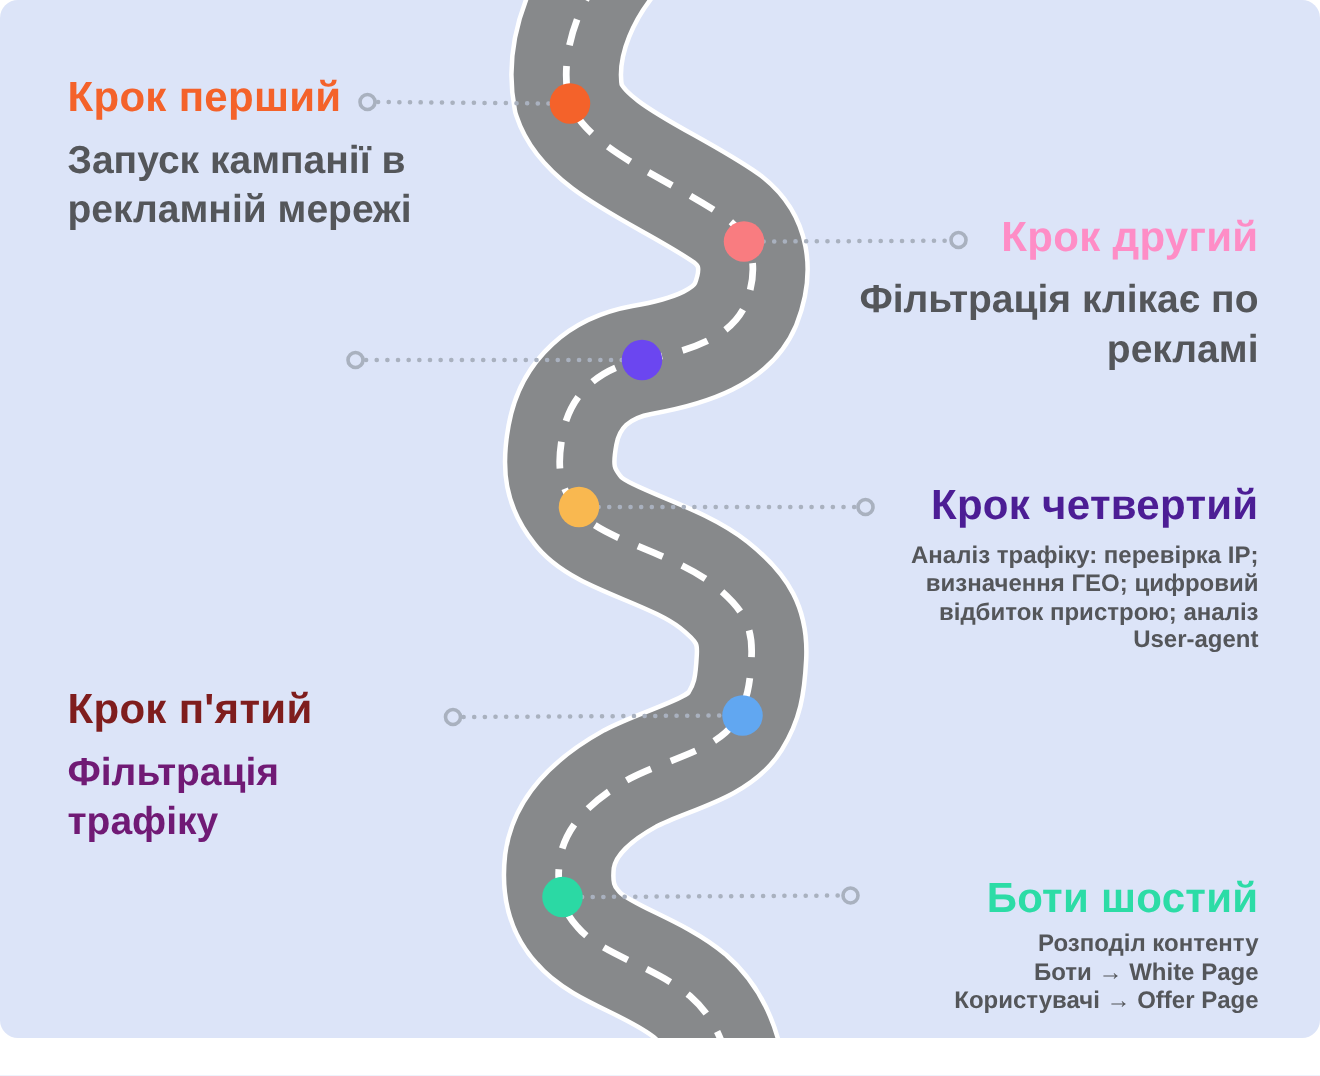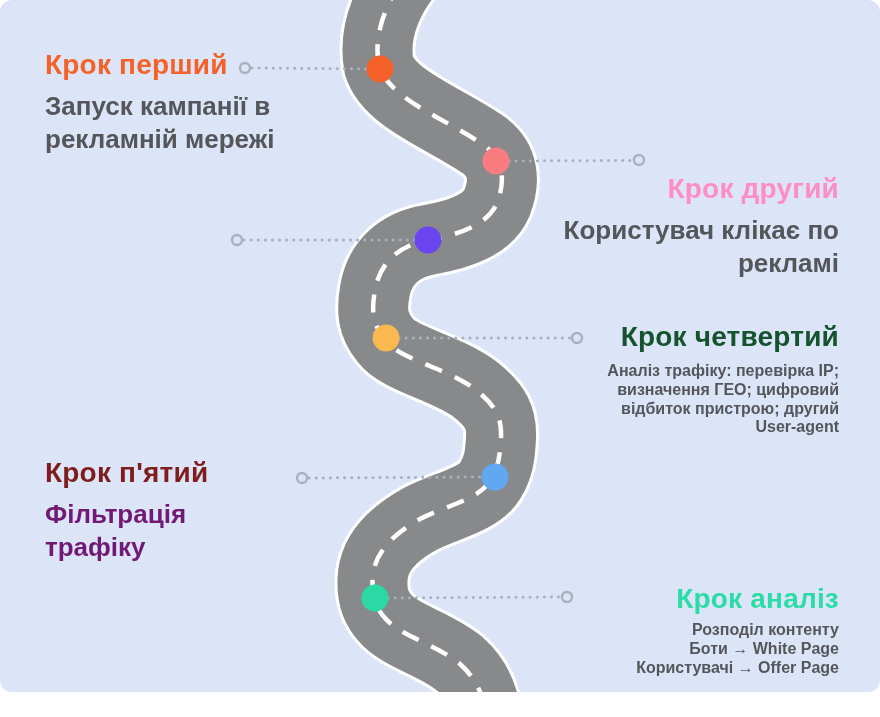--- a/index.html
+++ b/index.html
@@ -41,21 +41,21 @@
     line-height:1.27;
   }
   .body-line-sm {
     font-size:16px;
     line-height:1.18;
   }
   .align-left  { text-align:left; }
   .align-right { text-align:right; }
 
   .step-1 { left:45px;  top:50px;  }
-  .step-2 { right:41px; top:143px;margin-top:31px; }
+  .step-2 { right:41px; top:143px; }
   .step-3 { left:45px;  top:226px; }
   .step-4 { right:41px; top:322px; }
   .step-5 { left:45px;  top:458px; }
   .step-6 { right:41px; top:584px; }
   .step-6 .title { margin-bottom:6px; }
 </style>
 </head>
 <body>
 
 <div class="canvas">
@@ -137,46 +137,46 @@
       <div class="title" style="color: rgb(244, 98, 42);">Крок перший</div>
       <div class="body" style="color: rgb(84, 86, 90);">
         <div class="body-line">Запуск кампанії в</div>
         <div class="body-line">рекламній мережі</div>
       </div>
     </div>
 
     <div class="step step-2 align-right">
       <div class="title" style="color: rgb(254, 141, 198);">Крок другий</div>
       <div class="body" style="color: rgb(84, 86, 90);">
-        <div class="body-line">Користувач клікає по</div>
+        <div class="body-line">Фільтрація клікає по</div>
         <div class="body-line">рекламі</div>
       </div>
     </div>
 
 
     <div class="step step-4 align-right">
-      <div class="title" style="color: #14532d;">Крок четвертий</div>
+      <div class="title" style="color: #4c1d95;">Крок четвертий</div>
       <div class="body" style="color: rgb(84, 86, 90);">
         <div class="body-line-sm">Аналіз трафіку: перевірка IP;</div>
         <div class="body-line-sm">визначення ГЕО; цифровий</div>
-        <div class="body-line-sm">відбиток пристрою; другий</div>
+        <div class="body-line-sm">відбиток пристрою; аналіз</div>
         <div class="body-line-sm">User-agent</div>
       </div>
     </div>
 
     <div class="step step-5 align-left">
       <div class="title" style="color: #7f1d1d;">Крок п'ятий</div>
       <div class="body" style="color: #701a75;">
         <div class="body-line">Фільтрація</div>
         <div class="body-line">трафіку</div>
       </div>
     </div>
 
     <div class="step step-6 align-right">
-      <div class="title" style="color: rgb(44, 220, 166);">Крок аналіз</div>
+      <div class="title" style="color: rgb(44, 220, 166);">Боти шостий</div>
       <div class="body" style="color: rgb(84, 86, 90);">
         <div class="body-line-sm">Розподіл контенту</div>
         <div class="body-line-sm">Боти → White Page</div>
         <div class="body-line-sm">Користувачі → Offer Page</div>
       </div>
     </div>
 
   </div>
 </div>
 

